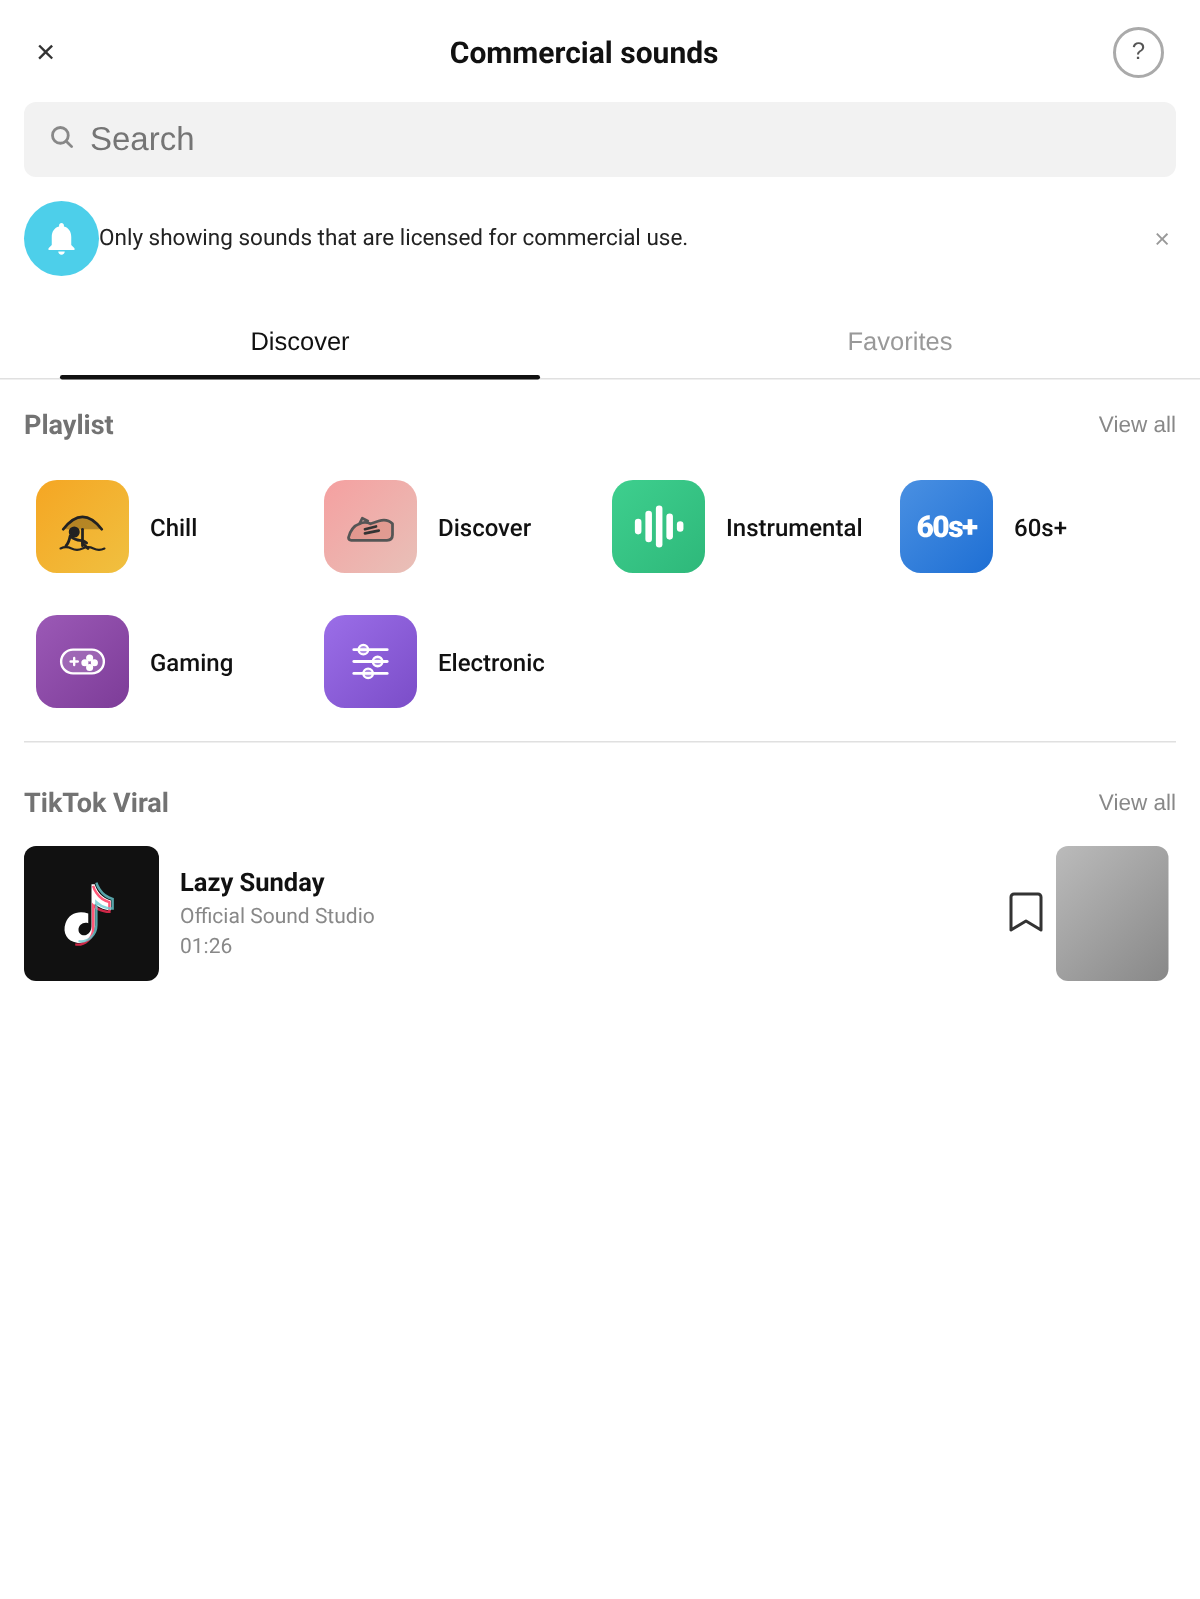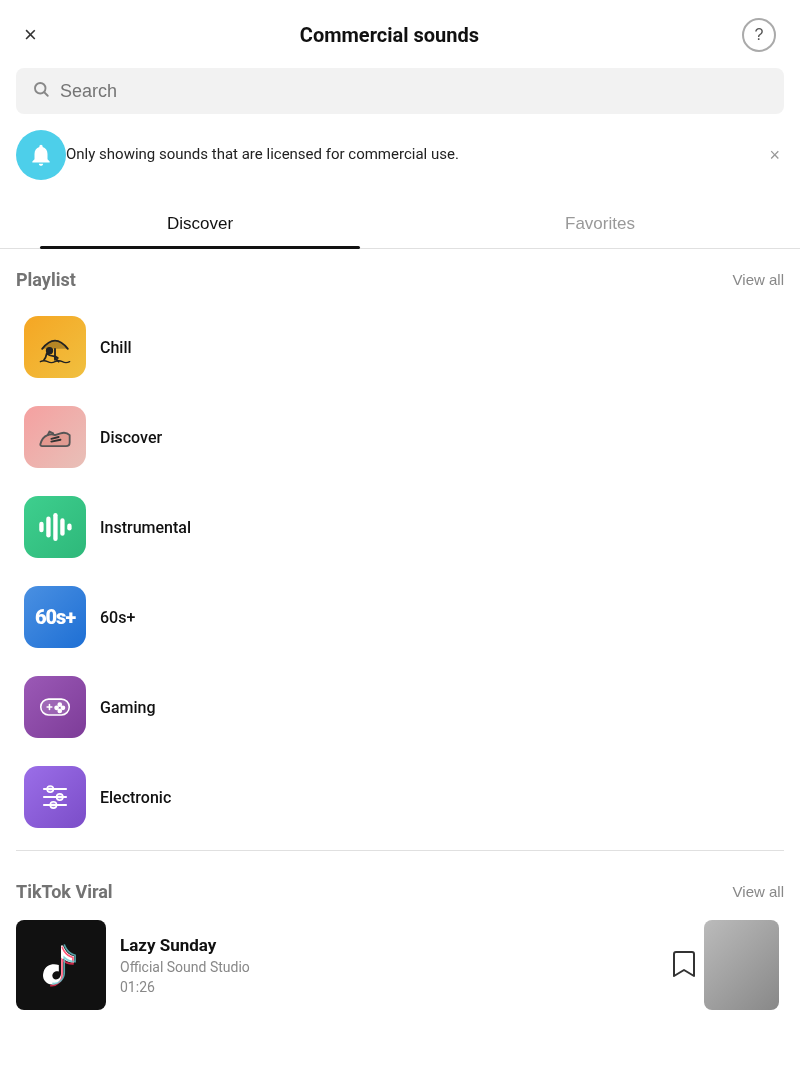--- a/index.html
+++ b/index.html
@@ -58,21 +58,21 @@
       gap: 10px;
     }
     .search-icon-wrap {
       color: #888;
       font-size: 18px;
     }
     .search-input {
       background: none;
       border: none;
       outline: none;
-      font-size: 18px;
+      font-size: 22px;
       color: #999;
       flex: 1;
     }
 
     
     .notice-banner {
       margin: 0 16px 20px;
       display: flex;
       align-items: center;
       background: #fff;
@@ -156,21 +156,21 @@
       font-size: 15px;
       color: #888;
       background: none;
       border: none;
       cursor: pointer;
     }
 
     
     .playlist-grid {
       display: grid;
-      grid-template-columns: 1fr;
+      grid-template-columns: 1fr 1fr 1fr 1fr;
       padding: 0 16px;
       row-gap: 4px;
     }
     .playlist-item {
       display: flex;
       align-items: center;
       gap: 14px;
       padding: 12px 8px;
       cursor: pointer;
     }

